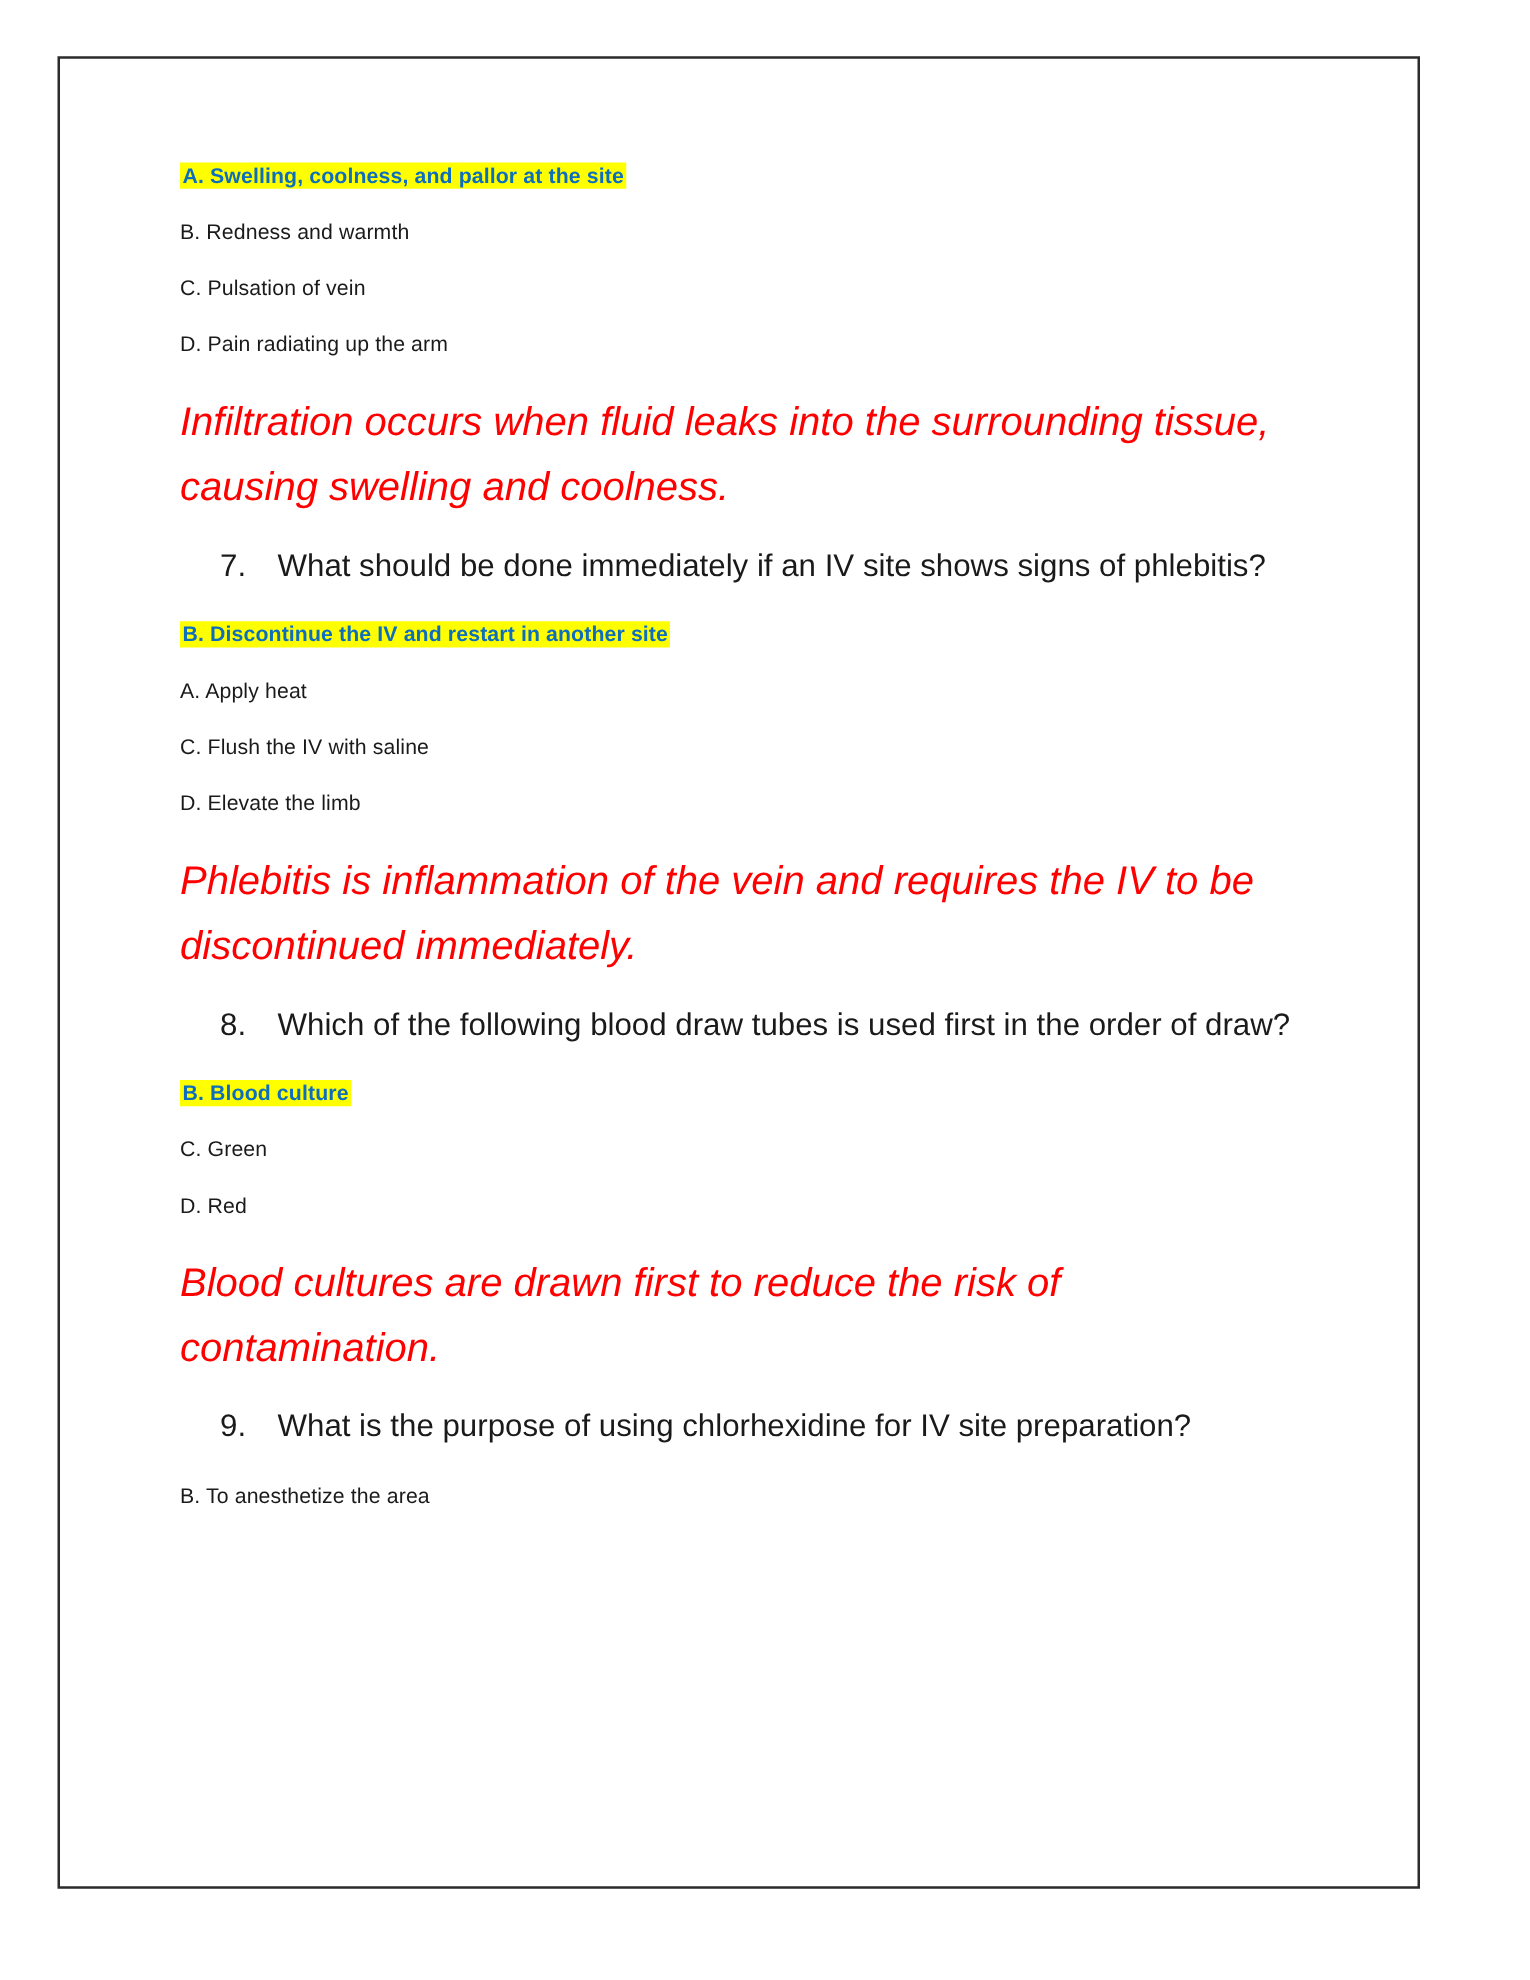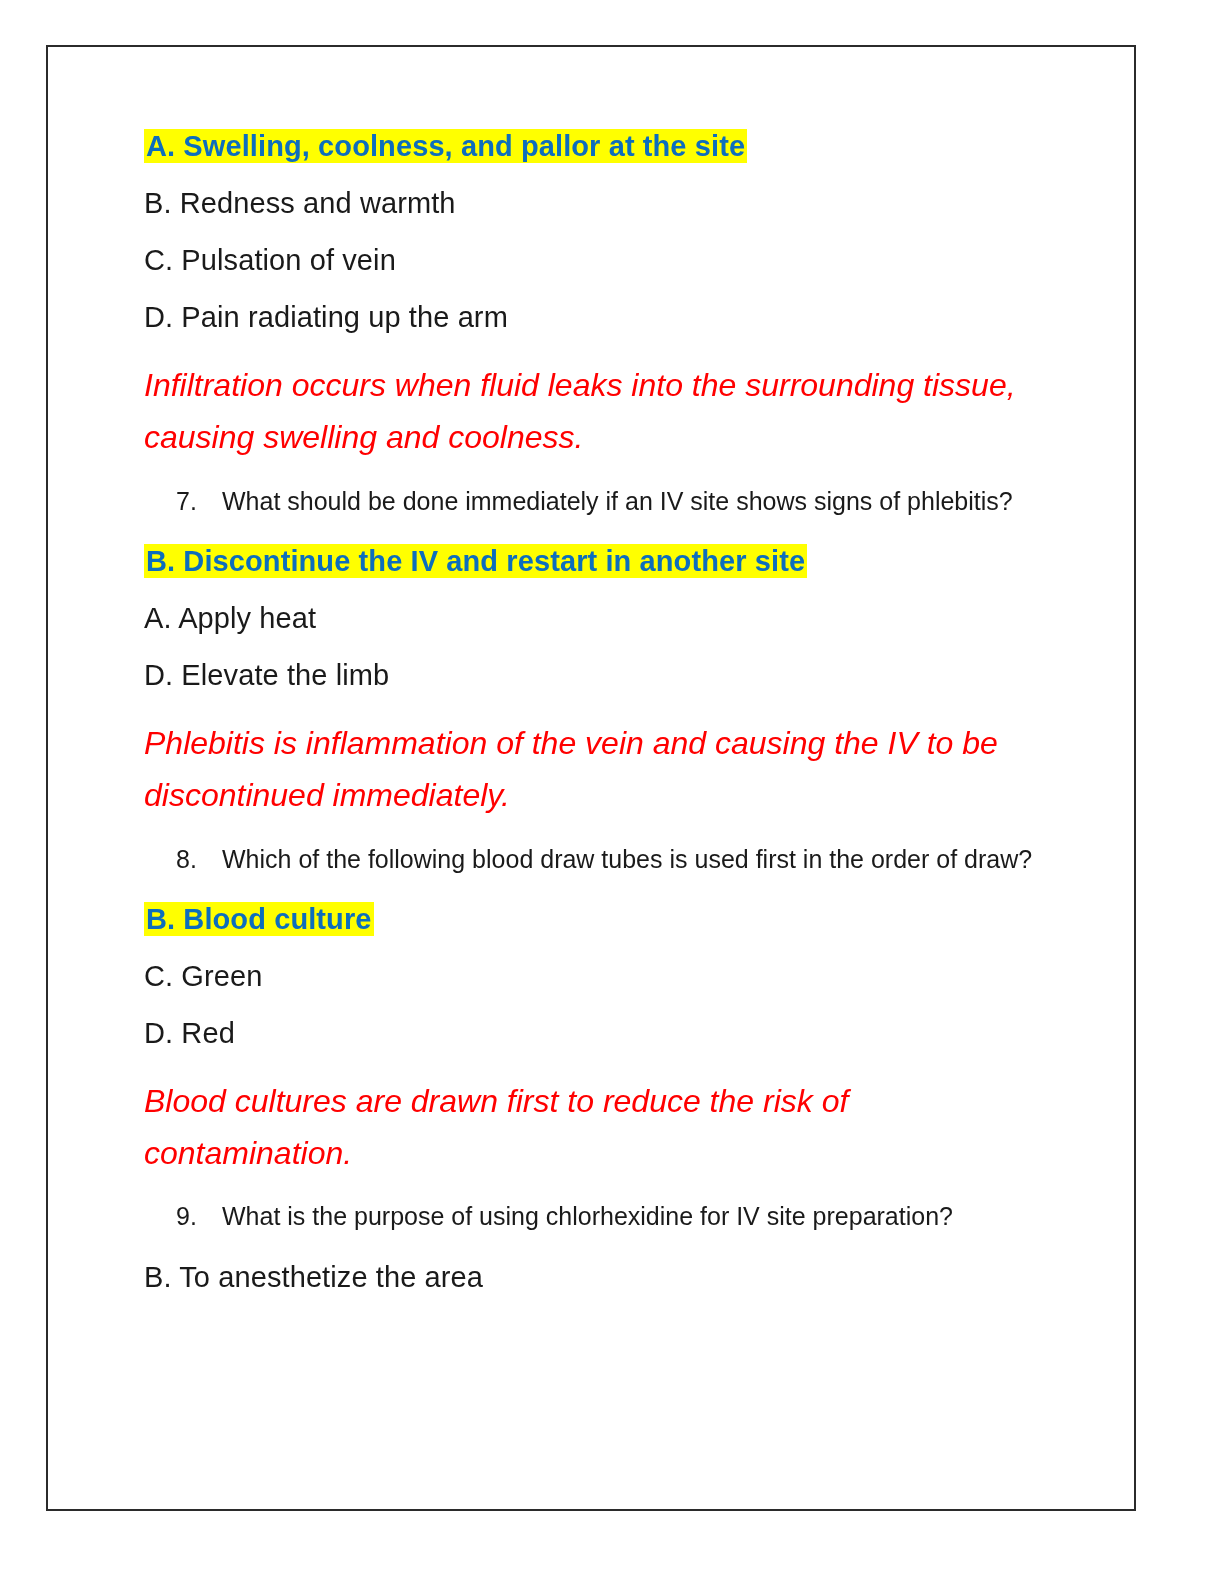--- a/index.html
+++ b/index.html
@@ -22,21 +22,21 @@
     background: #ffffff;
     box-sizing: border-box;
   }
   .content {
     position: absolute;
     left: 96px;
     top: 85px;
     width: 940px;
   }
   .opt {
-    font-size: 29px;
+    font-size: 17px;
     color: #1a1a1a;
     line-height: 1.0;
     margin: 0 0 28px 0;
     letter-spacing: 0.1px;
   }
   .opt.highlight {
     color: #0d6ebd;
     font-weight: bold;
   }
   .opt.highlight .hl {
@@ -73,22 +73,23 @@
 <div class="page">
   <div class="content">
       <p class="opt highlight"><span class="hl">A. Swelling, coolness, and pallor at the site</span></p>
       <p class="opt">B. Redness and warmth</p>
       <p class="opt">C. Pulsation of vein</p>
       <p class="opt">D. Pain radiating up the arm</p>
       <p class="explain">Infiltration occurs when fluid leaks into the surrounding tissue, causing swelling and coolness.</p>
       <p class="question"><span class="qnum">7.</span><span>What should be done immediately if an IV site shows signs of phlebitis?</span></p>
       <p class="opt highlight"><span class="hl">B. Discontinue the IV and restart in another site</span></p>
       <p class="opt">A. Apply heat</p>
+      <p class="opt">C. Flush the IV with saline</p>
       <p class="opt">D. Elevate the limb</p>
-      <p class="explain">Phlebitis is inflammation of the vein and causing the IV to be discontinued immediately.</p>
+      <p class="explain">Phlebitis is inflammation of the vein and requires the IV to be discontinued immediately.</p>
       <p class="question"><span class="qnum">8.</span><span>Which of the following blood draw tubes is used first in the order of draw?</span></p>
       <p class="opt highlight"><span class="hl">B. Blood culture</span></p>
       <p class="opt">C. Green</p>
       <p class="opt">D. Red</p>
       <p class="explain">Blood cultures are drawn first to reduce the risk of contamination.</p>
       <p class="question"><span class="qnum">9.</span><span>What is the purpose of using chlorhexidine for IV site preparation?</span></p>
       <p class="opt">B. To anesthetize the area</p>
     </div>
 </div>
 

